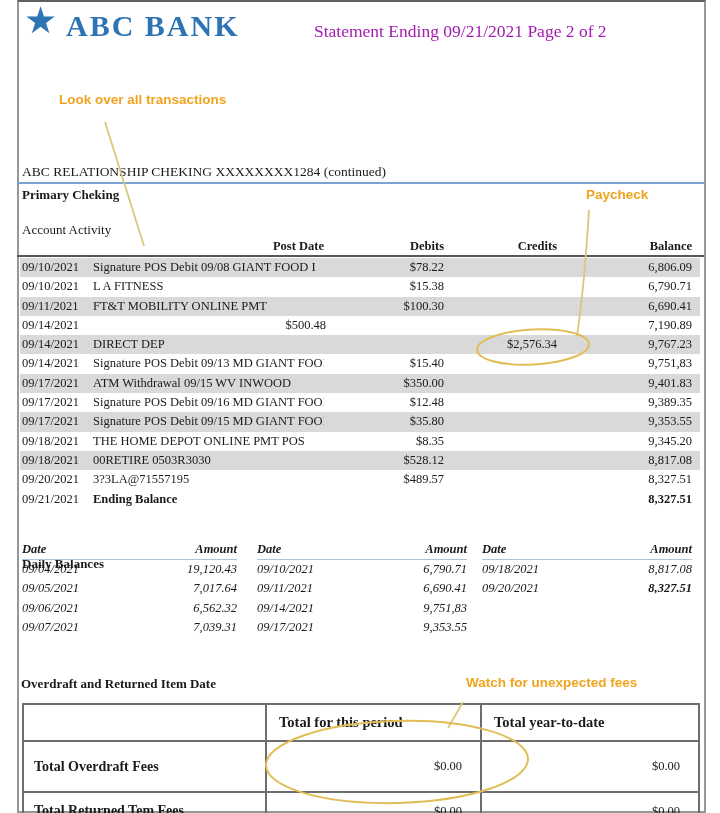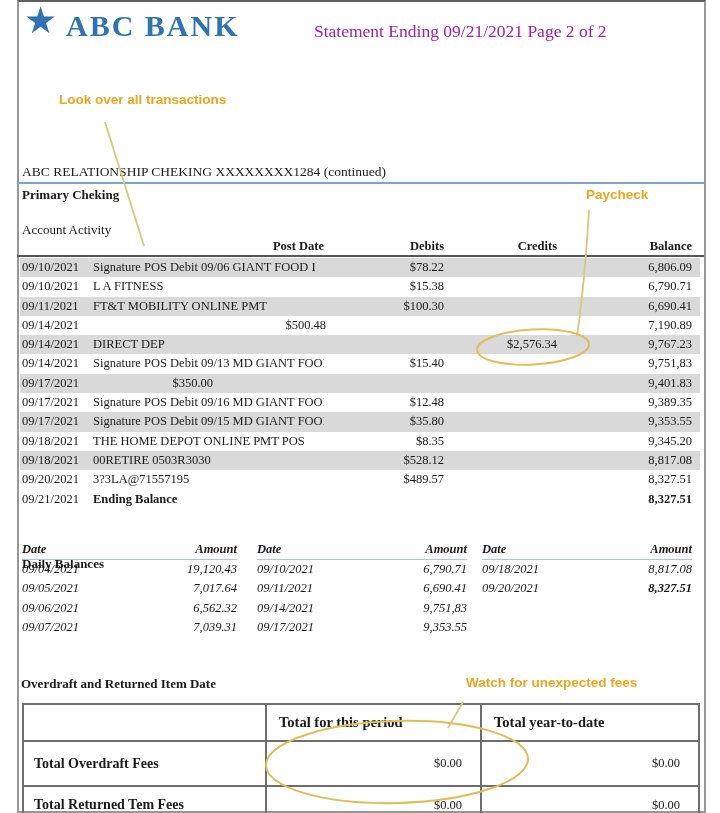--- a/index.html
+++ b/index.html
@@ -94,21 +94,21 @@
   <div class="act-header">
     <span class="h-date">Post Date</span>
     <span class="h-debit">Debits</span>
     <span class="h-credit">Credits</span>
     <span class="h-bal">Balance</span>
   </div>
   <div class="rule-dark"></div>
   <div class="act-rows" id="activity-rows">
       <div class="arow shaded">
         <span class="c-date">09/10/2021</span>
-        <span class="c-desc">Signature POS Debit 09/06 GIANT FOOD I</span>
+        <span class="c-desc">Signature POS Debit 09/08 GIANT FOOD I</span>
         <span class="c-debit">$78.22</span>
         <span class="c-credit"></span>
         <span class="c-bal">6,806.09</span>
       </div>
       <div class="arow">
         <span class="c-date">09/10/2021</span>
         <span class="c-desc">L A FITNESS</span>
         <span class="c-debit">$15.38</span>
         <span class="c-credit"></span>
         <span class="c-bal">6,790.71</span>
@@ -135,20 +135,21 @@
       </div>
       <div class="arow">
         <span class="c-date">09/14/2021</span>
         <span class="c-desc">Signature POS Debit 09/13 MD GIANT FOOD</span>
         <span class="c-debit">$15.40</span>
         <span class="c-credit"></span>
         <span class="c-bal">9,751,83</span>
       </div>
       <div class="arow shaded">
         <span class="c-date">09/17/2021</span>
+        <span class="c-desc">ATM Withdrawal  09/15 WV INWOOD</span>
         <span class="c-debit">$350.00</span>
         <span class="c-credit"></span>
         <span class="c-bal">9,401.83</span>
       </div>
       <div class="arow">
         <span class="c-date">09/17/2021</span>
         <span class="c-desc">Signature POS Debit 09/16 MD GIANT FOOD</span>
         <span class="c-debit">$12.48</span>
         <span class="c-credit"></span>
         <span class="c-bal">9,389.35</span>
@@ -258,21 +259,21 @@
         <col style="width:218px">
       </colgroup>
     <tbody>
         <tr style="height:37px">
       <td></td>
       <th>Total for this period</th>
       <th>Total year-to-date</th>
     </tr>
     </tbody>
       <tbody id="fees-rows">
-        <tr style="height: 45px;">
+        <tr style="height: 51px;">
           <td class="f-label">Total Overdraft Fees</td>
           <td class="f-val">$0.00</td>
           <td class="f-val">$0.00</td>
         </tr>
         <tr style="height: 38px;">
           <td class="f-label">Total Returned Tem Fees</td>
           <td class="f-val">$0.00</td>
           <td class="f-val">$0.00</td>
         </tr>
       </tbody>

